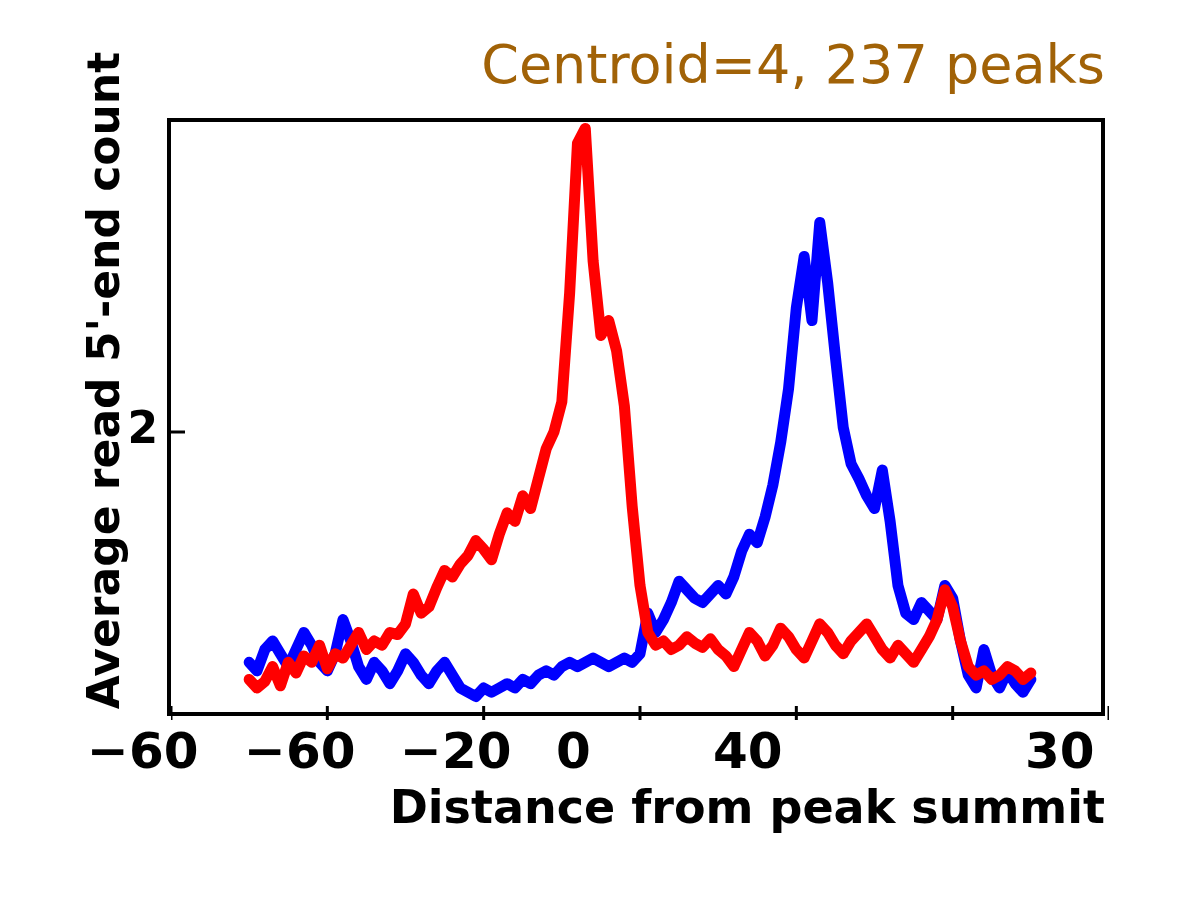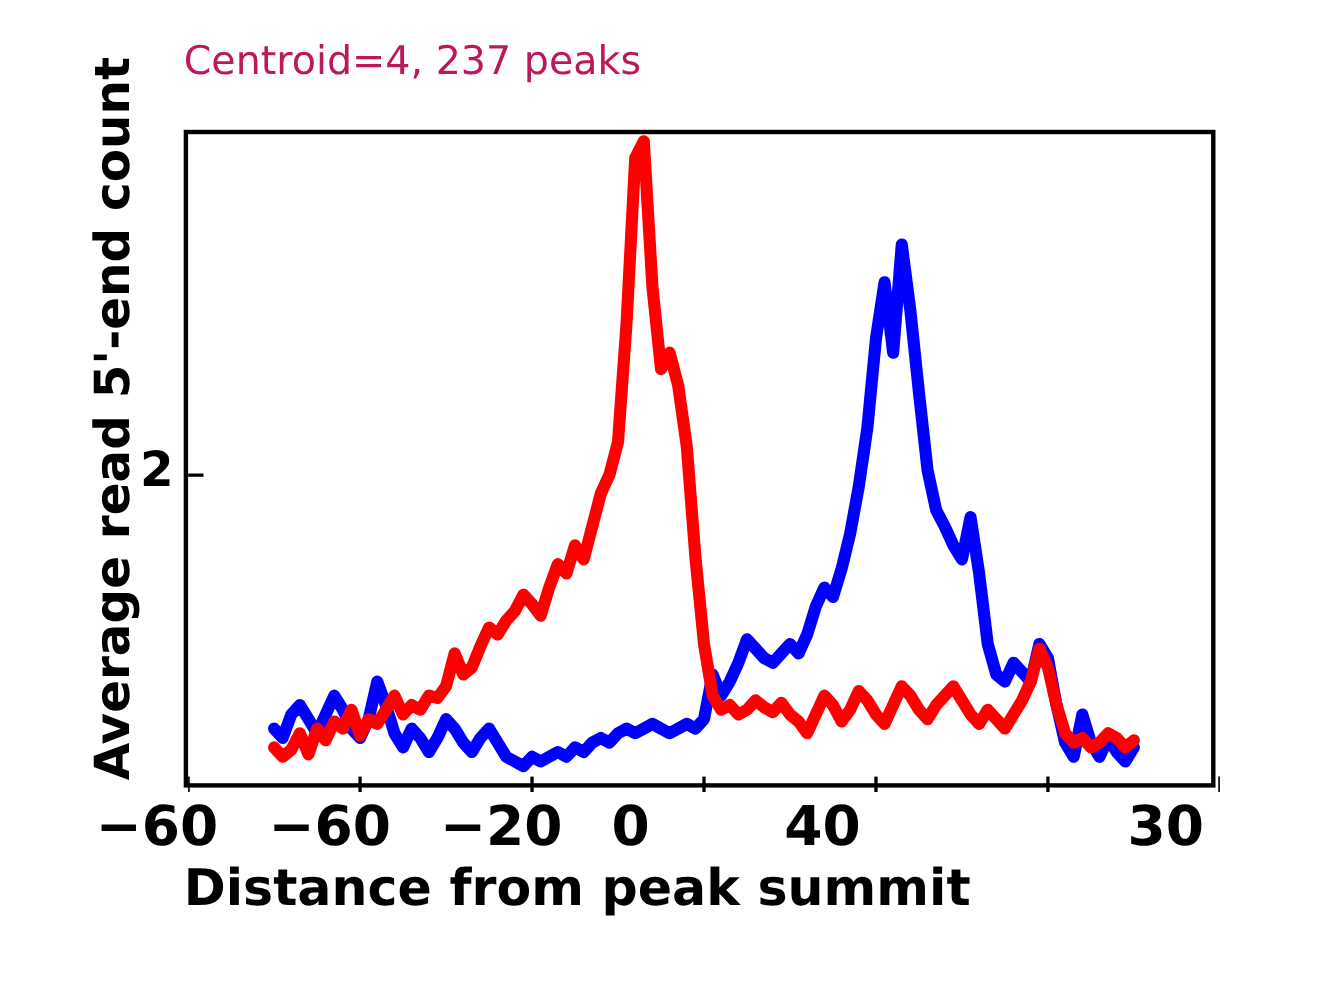--- a/index.html
+++ b/index.html
@@ -2,23 +2,23 @@
 <html><head>
 <meta charset="utf-8">
 <style>
   html,body{margin:0;padding:0;background:#ffffff;}
   body{width:1200px;height:900px;font-family:"DejaVu Sans",sans-serif;overflow:hidden;}
   #root{position:relative;width:1200px;height:900px;background:#fff;}
 
   
   #chart-title{
     position:absolute;left:167px;top:38px;width:938px;
-    text-align:left;
+    text-align:right;
     font-family:"DejaVu Sans",sans-serif;
-    font-size:36px;font-weight:400;color:#be185d;
+    font-size:54px;font-weight:400;color:#a16207;
     line-height:1;white-space:nowrap;
   }
 
   
   #plot-frame{
     position:absolute;left:167px;top:118px;width:938px;height:598px;
     border:4px solid #000;box-sizing:border-box;background:#fff;
   }
   #plot-svg{position:absolute;left:0;top:0;width:938px;height:598px;display:block;}
 
@@ -36,21 +36,21 @@
   #ytick-2{position:absolute;left:116px;top:402px;width:42px;text-align:right;
     font-size:44px;font-weight:bold;color:#000;font-family:"DejaVu Sans",sans-serif;}
 
   
   .xtick-label{
     position:absolute;top:722px;width:160px;margin-left:-80px;
     font-family:"DejaVu Sans",sans-serif;
     font-size:50px;font-weight:bold;color:#000;
   }
   #xlabel{
-    position:absolute;left:167px;top:780px;width:938px;text-align:left;
+    position:absolute;left:167px;top:780px;width:938px;text-align:right;
     font-family:"DejaVu Sans",sans-serif;
     font-size:46px;font-weight:bold;color:#000;white-space:nowrap;
   }
 </style>
 </head>
 <body>
 
 <div id="root">
 
   <div id="chart-title">Centroid=4, 237 peaks</div>

